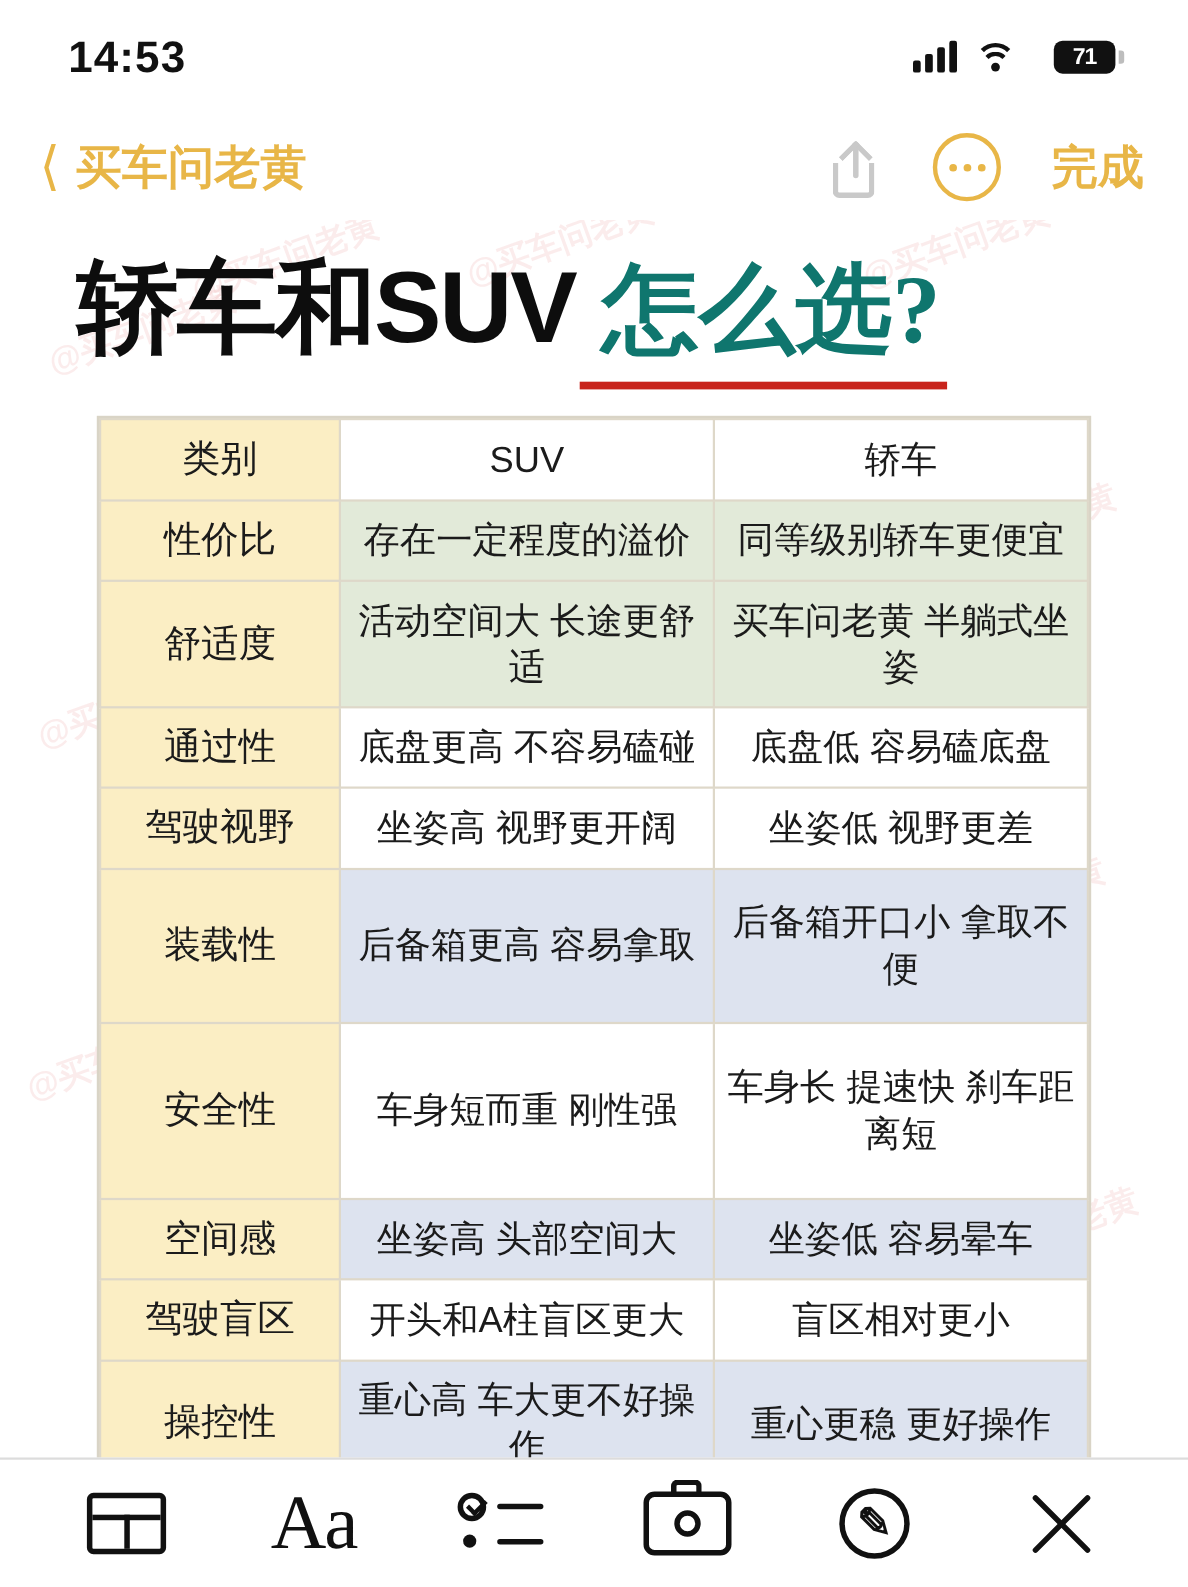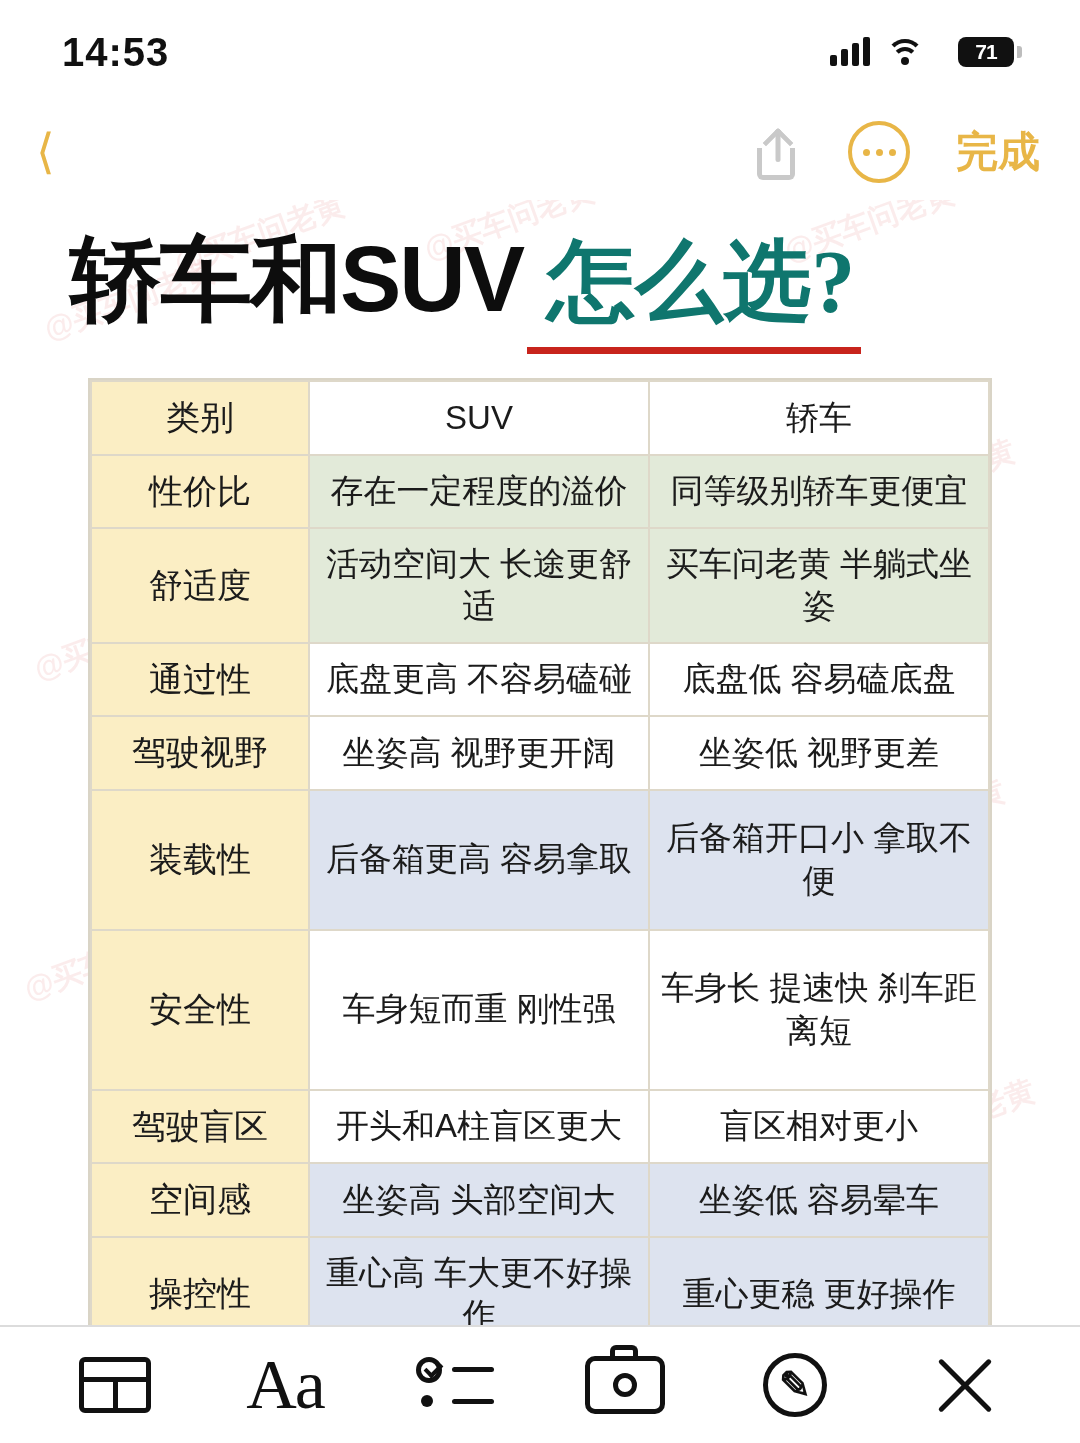--- a/index.html
+++ b/index.html
@@ -402,20 +402,21 @@
     <div class="battery">
       <div class="battery-body">71</div>
       <div class="battery-cap"></div>
     </div>
   </div>
 </div>
 
 <div class="nav-bar">
   <div class="nav-left">
     <div class="chev">⟨</div>
+    <div class="nav-title">买车问老黄</div>
   </div>
   <div class="nav-right">
     <div class="share-icon">
       <div class="box"></div>
         <div class="stem"></div>
         <div class="arrow"></div>
     </div>
     <div class="more-icon">
       <i></i>
         <i></i>
@@ -480,28 +481,28 @@
           <td class="label bg-cream2" style="height:110px;">装载性</td>
           <td class="bg-blue">后备箱更高 容易拿取</td>
           <td class="bg-blue">后备箱开口小 拿取不便</td>
         </tr>
         <tr>
           <td class="label bg-cream2" style="height:130px;">安全性</td>
           <td class="bg-white">车身短而重 刚性强</td>
           <td class="bg-white">车身长 提速快 刹车距离短</td>
         </tr>
         <tr>
+          <td class="label bg-cream2">空间感</td>
+          <td class="bg-blue">坐姿高 头部空间大</td>
+          <td class="bg-blue">坐姿低 容易晕车</td>
+        </tr>
+        <tr>
           <td class="label bg-cream2">驾驶盲区</td>
           <td class="bg-white">开头和A柱盲区更大</td>
           <td class="bg-white">盲区相对更小</td>
-        </tr>
-        <tr>
-          <td class="label bg-cream2">空间感</td>
-          <td class="bg-blue">坐姿高 头部空间大</td>
-          <td class="bg-blue">坐姿低 容易晕车</td>
         </tr>
         <tr>
           <td class="label bg-cream2">操控性</td>
           <td class="bg-blue">重心高 车大更不好操作</td>
           <td class="bg-blue">重心更稳 更好操作</td>
         </tr>
         <tr>
           <td class="label bg-cream2" style="height:140px;">其他</td>
           <td class="bg-peach">后备箱物品异味容易蔓延全车</td>
           <td class="bg-peach">三箱轿车后备箱独立 隔绝物品异味</td>

